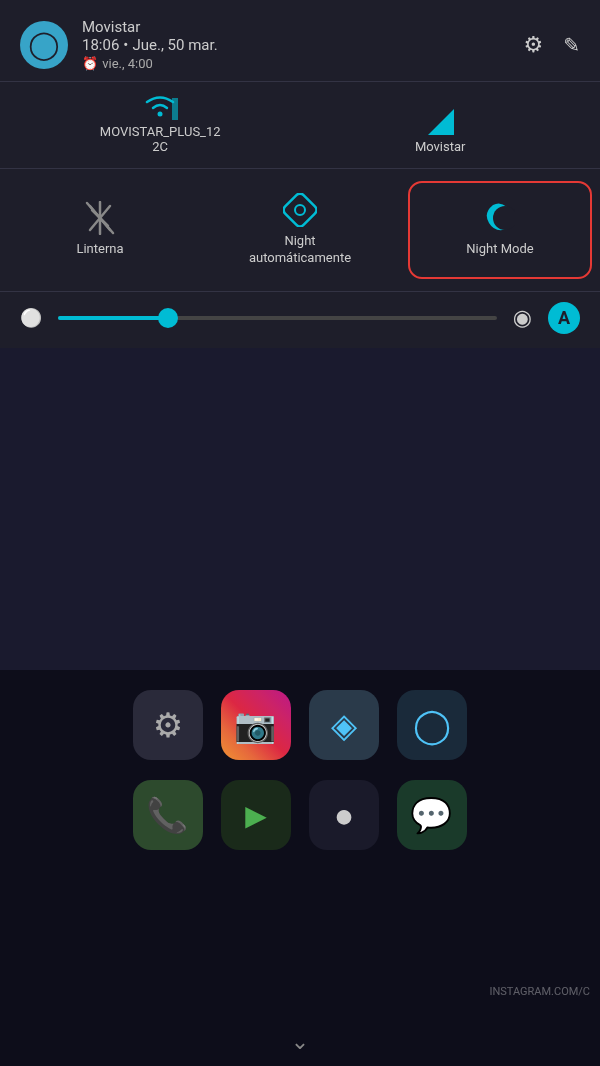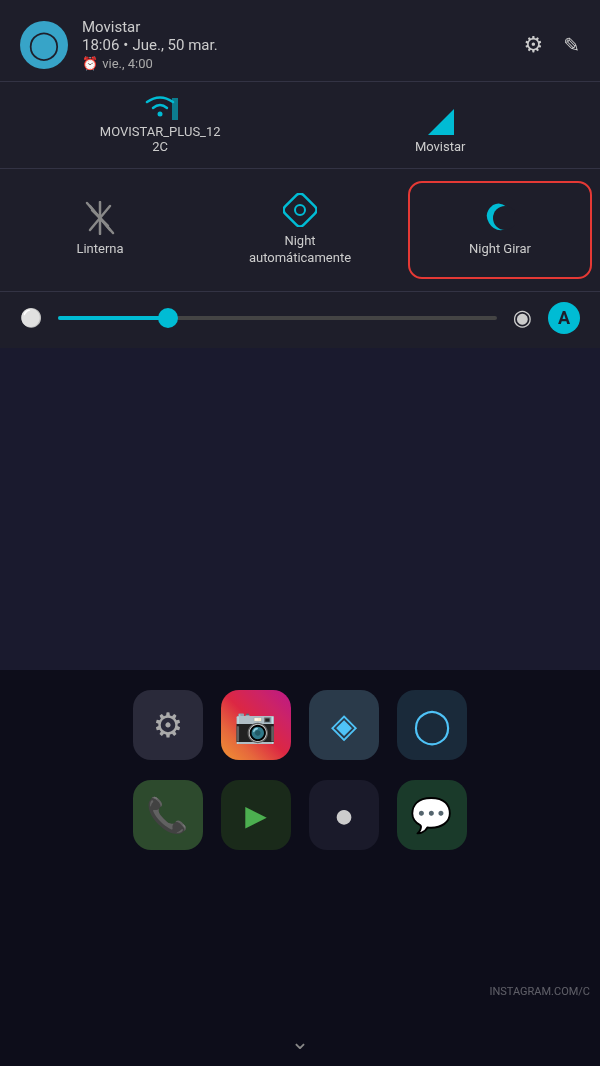--- a/index.html
+++ b/index.html
@@ -364,21 +364,21 @@
     </div>
 
 
 
     <div class="qs-tile highlighted">
       <svg width="30" height="34" viewBox="0 0 30 34">
         <path d="M22 6 Q30 14 22 28 Q10 32 4 22 Q-2 12 8 4 Q15 0 22 6 Z" fill="#00bcd4"></path>
 
         <circle cx="20" cy="17" r="12" fill="#1e1e2a"></circle>
       </svg>
-      <div class="qs-label">Night Girar</div>
+      <div class="qs-label">Night Mode</div>
     </div>
 
 
   </div>
 
   <div class="divider"></div>
 
   <div class="brightness-row">
     <span class="brightness-icon-low">⚪</span>
     <div class="brightness-slider-track">

